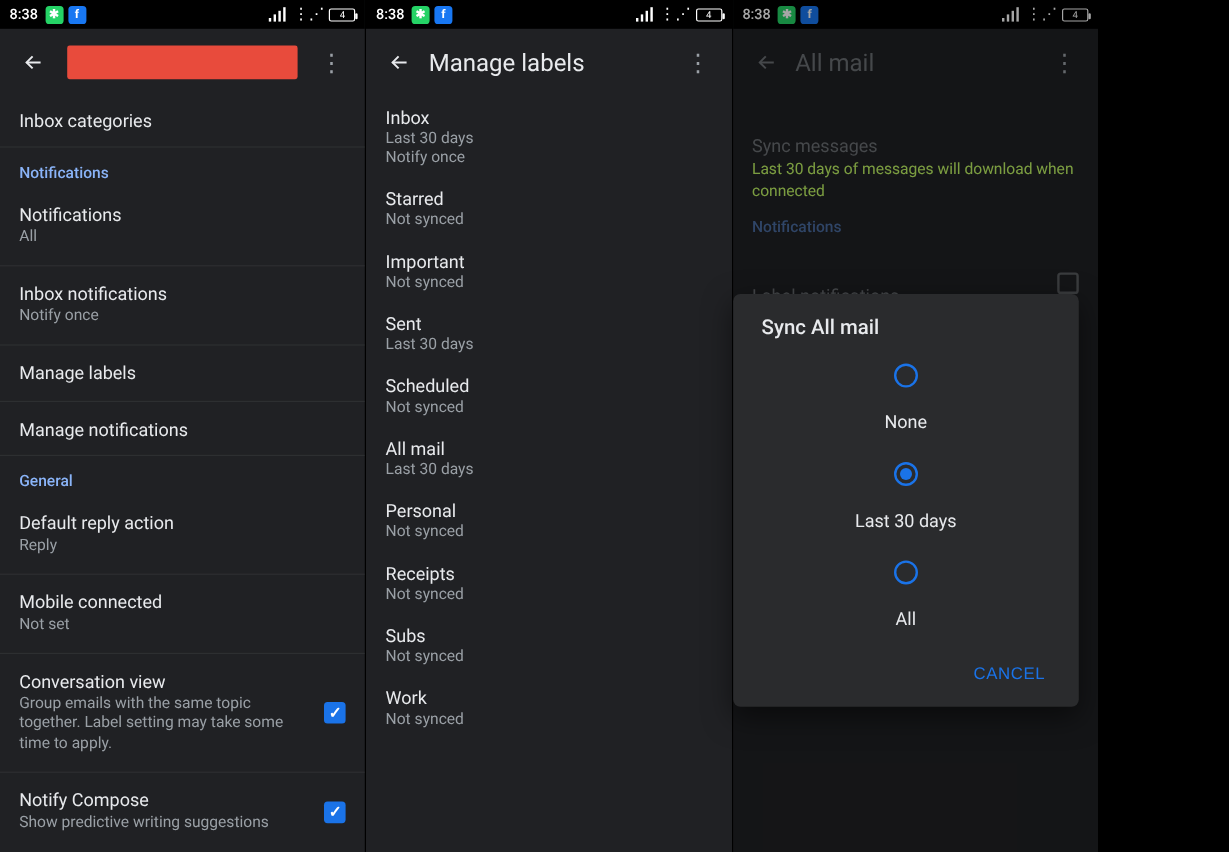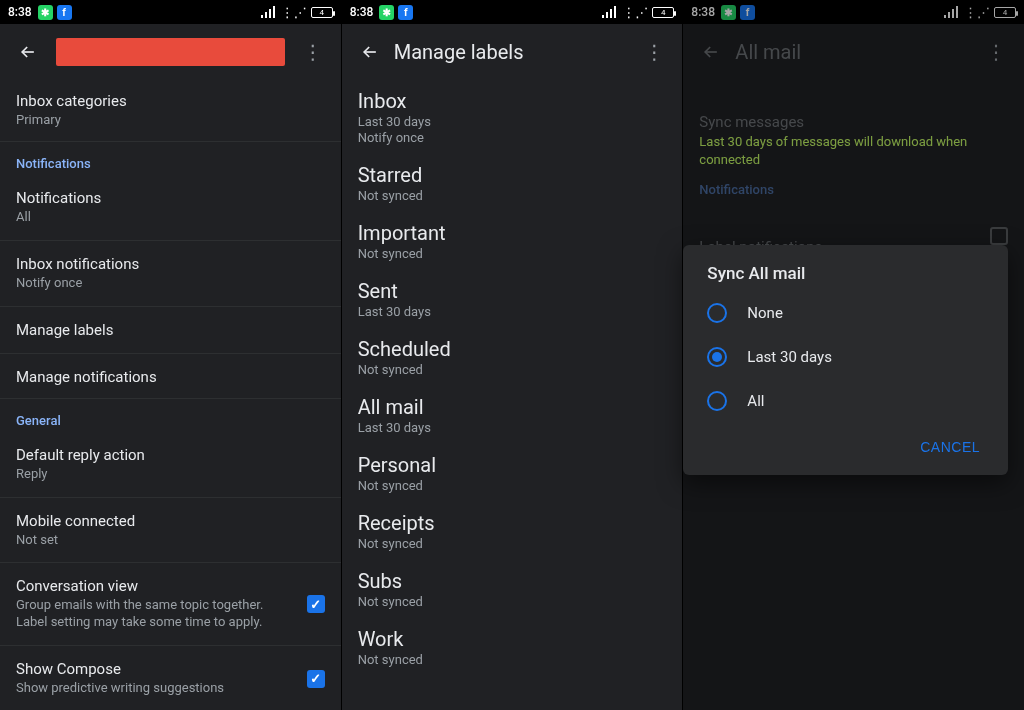--- a/index.html
+++ b/index.html
@@ -1,17 +1,17 @@
 <!DOCTYPE html>
 <html><head>
 <meta charset="utf-8">
 <style>
   * { box-sizing: border-box; margin: 0; padding: 0; }
   html, body { width: 1024px; height: 710px; overflow: hidden; font-family: Roboto, Arial, sans-serif; background: #000; }
-  .wrap { display: flex; width: 1024px; height: 710px; }
+  .wrap { display: flex; width: 915px; height: 710px; }
   .pane { flex: 1 1 0; background: #202124; color: #e8eaed; position: relative; display: flex; flex-direction: column; border-right: 1px solid #000; }
   .pane:last-child { border-right: none; }
 
   
   .status { height: 24px; background: #000; color: #fff; display: flex; align-items: center; padding: 0 8px; font-size: 12px; }
   .status .time { font-weight: 500; }
   .status .icons-left { display: flex; align-items: center; gap: 4px; margin-left: 6px; }
   .status .spacer { flex: 1; }
   .status .icons-right { display: flex; align-items: center; gap: 4px; }
   .chip { width: 15px; height: 15px; border-radius: 3px; display: flex; align-items: center; justify-content: center; font-size: 10px; font-weight: bold; }
@@ -41,33 +41,33 @@
   .row .prim { font-size:15px; color:#e8eaed; }
   .row .sec { font-size:13px; color:#9aa0a6; margin-top:2px; line-height:1.3; }
   .checkbox { position:absolute; right:16px; top:50%; transform:translateY(-50%); width:18px; height:18px; border-radius:3px; display:flex; align-items:center; justify-content:center; }
   .checkbox.checked { background:#1a73e8; }
   .checkbox.checked:after{content:"✓"; color:#fff; font-size:13px; font-weight:bold;}
   .checkbox.empty { border:2px solid #9aa0a6; }
   .divider { height:1px; background:#2d2f31; margin: 2px 0; }
 
   
   .lbl { padding: 9px 16px; }
-  .lbl .prim { font-size:20px; color:#e8eaed; }
+  .lbl .prim { font-size:15px; color:#e8eaed; }
   .lbl .sec { font-size:13px; color:#9aa0a6; margin-top:1px; }
 
   
   .pane3 .hdr .title, .pane3 .hdr .back svg { color:#6b6f73; stroke:#6b6f73; }
   .pane3 .dim .prim { color:#6b6f73;margin-top:23px; }
   .pane3 .dim .sec { color:#bef264; }
   .pane3 .dim .sect-title { color:#3e5a86; }
   .overlay { position:absolute; inset:0; }
   .scrim { position:absolute; inset:0; background:rgba(0,0,0,0.35); }
   .dialog { position:absolute; left:0; right:16px; top:245px; background:#2a2b2d; border-radius:6px; padding: 18px 0 8px; box-shadow:0 8px 24px rgba(0,0,0,.5); }
   .dialog h3 { font-size:17px; font-weight:500; color:#e8eaed; padding:0 24px 8px; }
-  .opt { display:flex; align-items:center; gap:20px; padding: 12px 24px; }
+  .opt { display:flex; align-items:center; gap:20px; padding: 12px 24px; flex-direction: column; }
   .radio { width:20px; height:20px; border:2px solid #1a73e8; border-radius:50%; position:relative; flex:none;}
   .radio.sel:after{content:"";position:absolute;inset:3px;background:#1a73e8;border-radius:50%;}
   .opt span { font-size:15px; color:#e8eaed; }
   .actions { display:flex; justify-content:flex-end; padding: 8px 16px 4px; }
   .actions button { background:none; border:none; color:#1a73e8; font-size:14px; font-weight:500; letter-spacing:.5px; padding:8px 12px;text-align:center; }
 
   .small-sect { padding: 10px 16px 0; }
   .small-sect .prim { font-size:15px; color:#9aa0a6; }
   .small-sect .sec { font-size:13px; color:#6b6f73; margin-top:2px; line-height:1.35;}
 </style>
@@ -103,21 +103,20 @@
               <path d="M11 18l-6-6 6-6"></path>
             </svg>
         </div>
       </div>
       <div class="redact"></div>
       <div class="dots">⋮</div>
     </div>
     <div class="content">
       <div class="row">
         <div class="prim">Inbox categories</div>
-        <div class="sec">Primary</div>
       </div>
       <div class="sect-title">Notifications</div>
       <div class="row noborder">
         <div class="prim">Notifications</div>
         <div class="sec">All</div>
       </div>
       <div class="divider"></div>
       <div class="row noborder">
         <div class="prim">Inbox notifications</div>
         <div class="sec">Notify once</div>
@@ -141,21 +140,21 @@
         <div class="sec">Not set</div>
       </div>
       <div class="divider"></div>
       <div class="row noborder" style="padding-right:52px;">
         <div class="prim">Conversation view</div>
         <div class="sec">Group emails with the same topic together. Label setting may take some time to apply.</div>
         <div class="checkbox checked"></div>
       </div>
       <div class="divider"></div>
       <div class="row noborder" style="padding-right:52px;">
-        <div class="prim">Show Compose</div>
+        <div class="prim">Notify Compose</div>
         <div class="sec">Show predictive writing suggestions</div>
         <div class="checkbox checked"></div>
       </div>
 
     </div>
   </div>
 
   <div class="pane">
     <div class="status">
       <span class="time">8:38</span>

